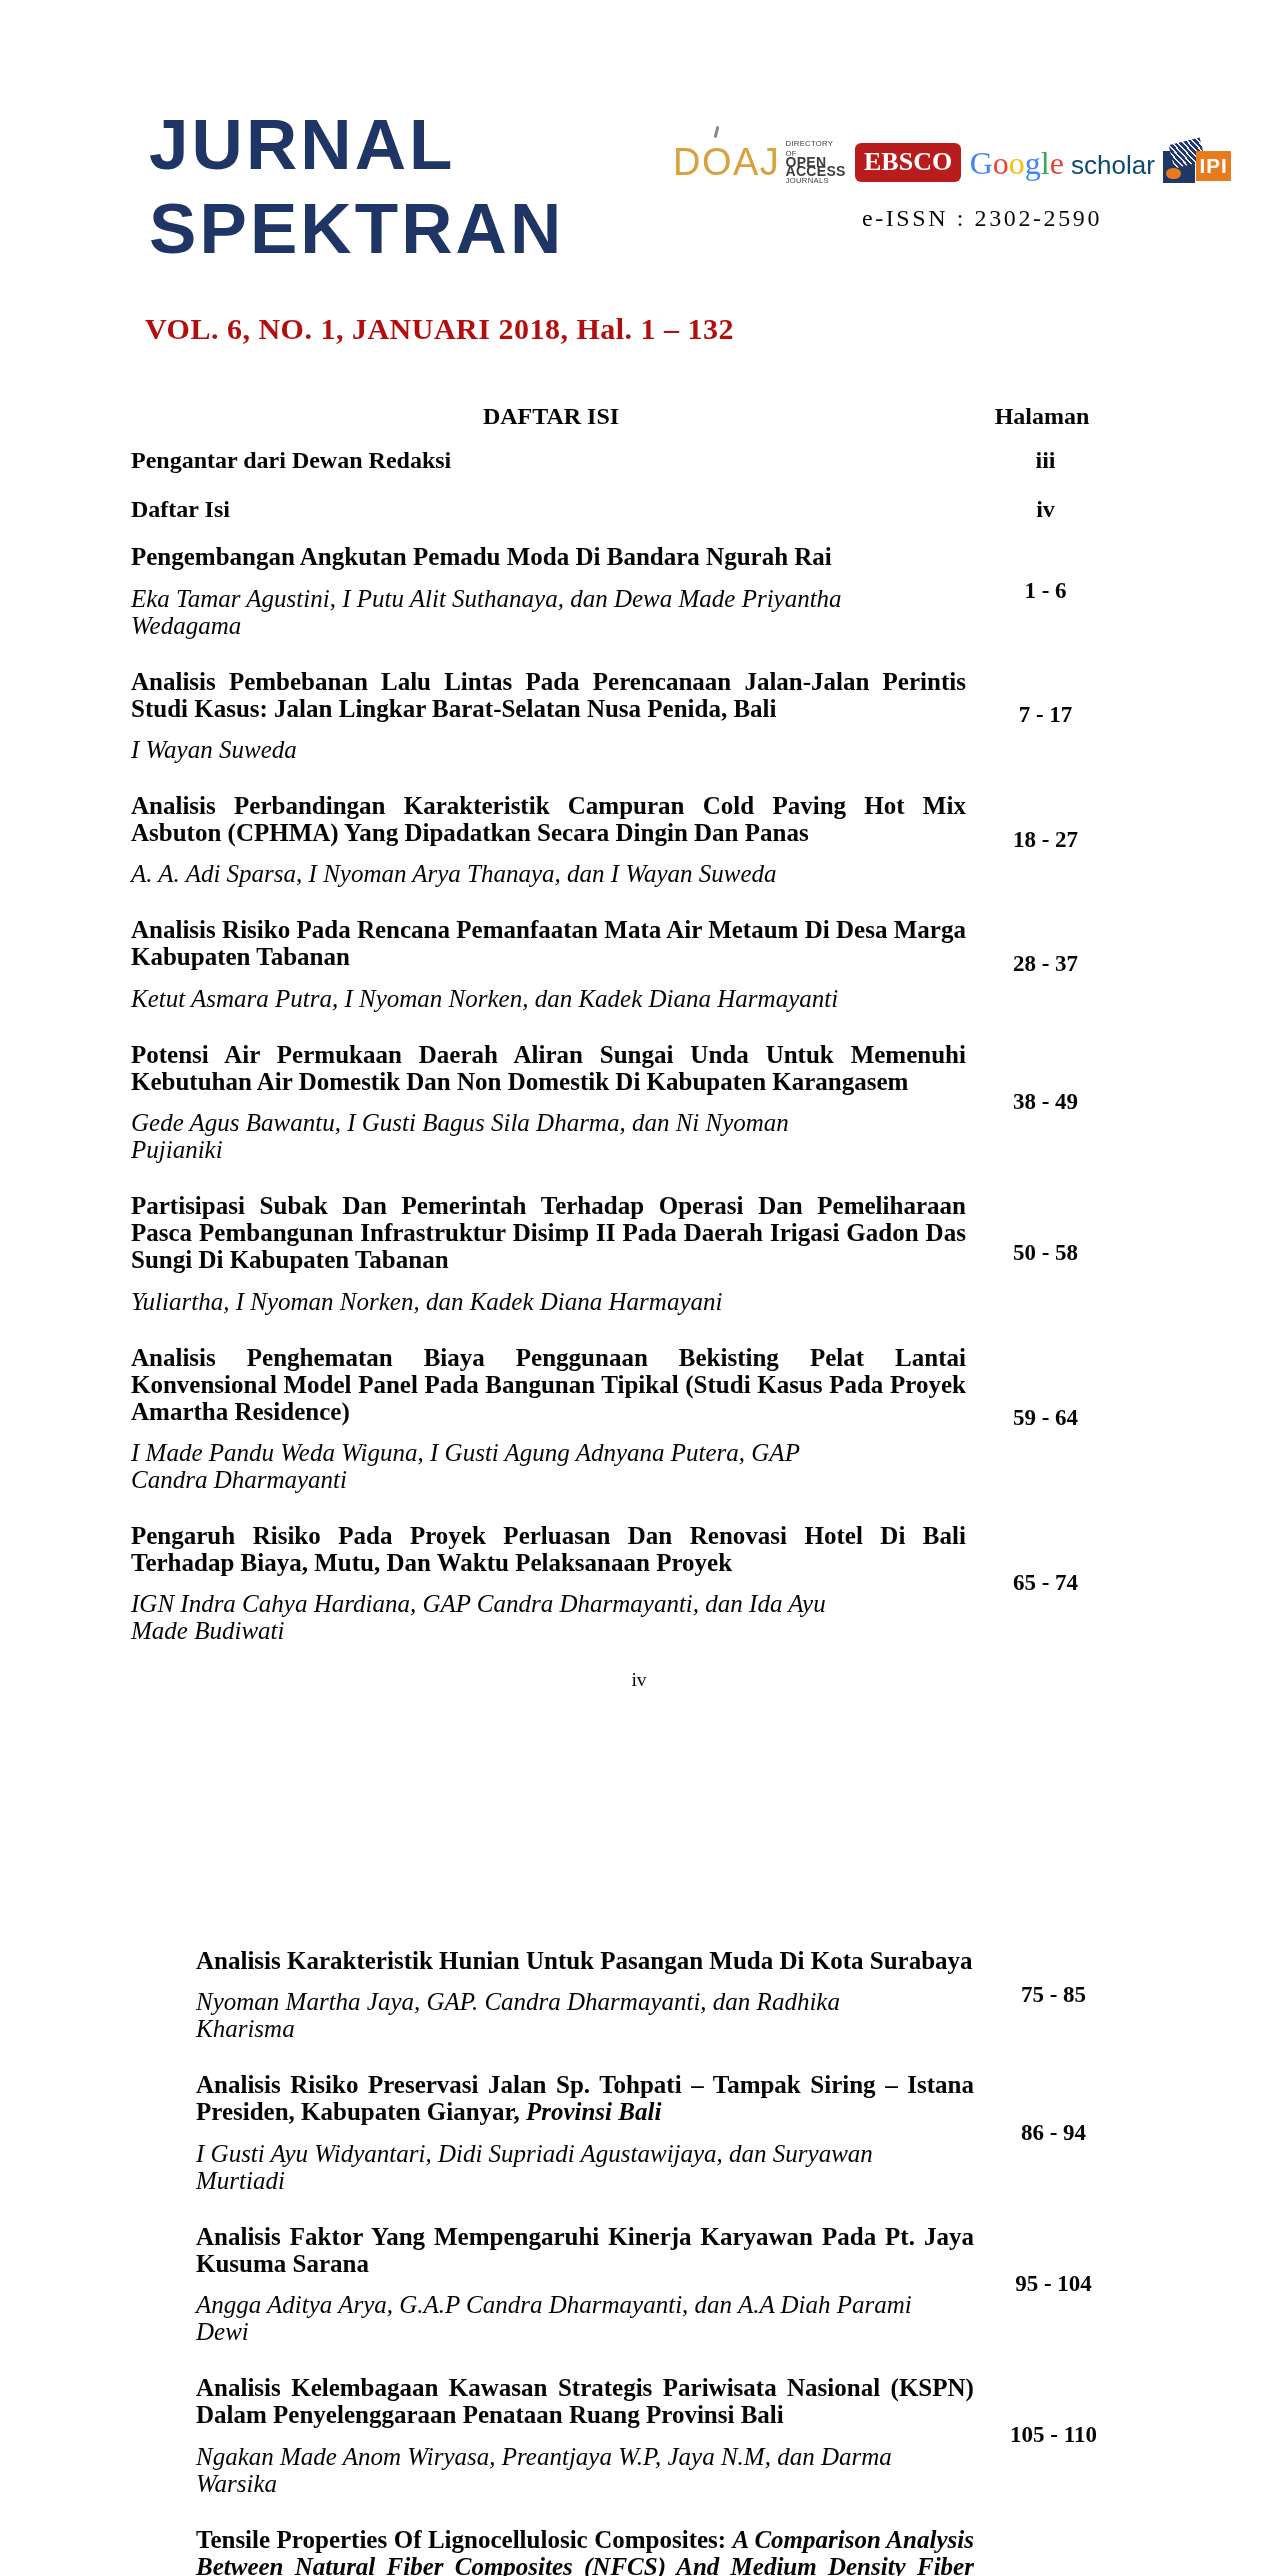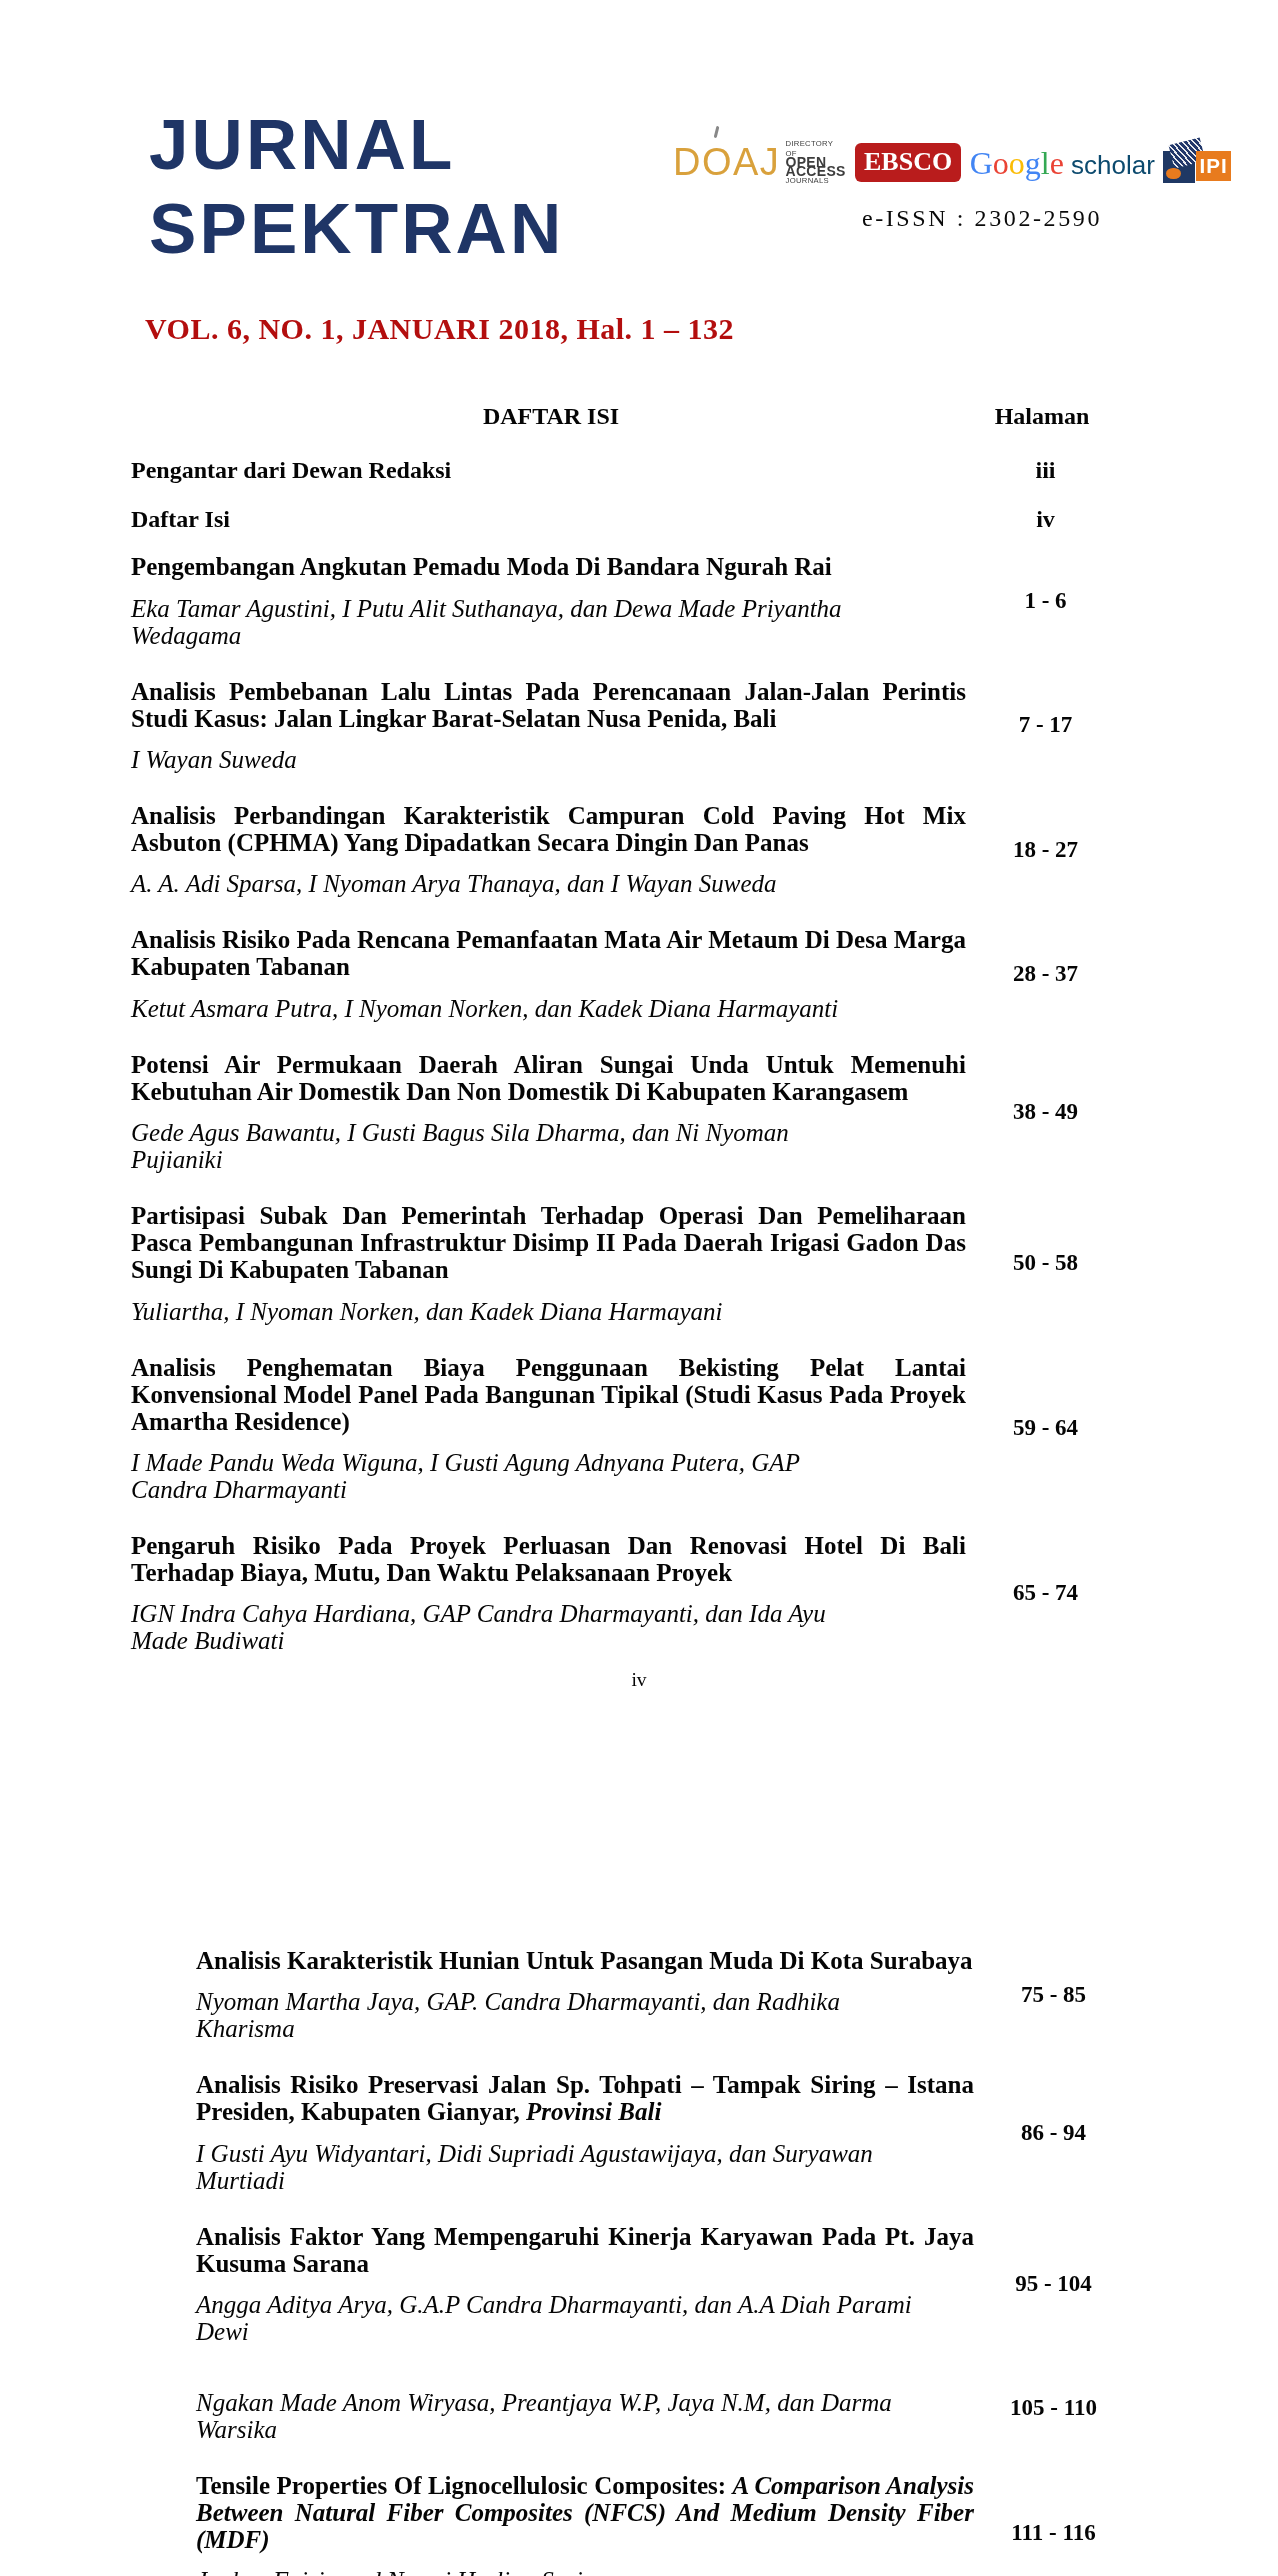--- a/index.html
+++ b/index.html
@@ -78,21 +78,21 @@
   
   .daftar {
     position:absolute; left:131px; top:403px; width:840px; text-align:center;
     font-weight:700; font-size:24px;
   }
   .halaman {
     position:absolute; left:979px; top:403px; width:126px; text-align:center;
     font-weight:700; font-size:24px;
   }
   .toc { position:absolute; }
-  #toc1 { left:131px; top:456px; width:992px; }
+  #toc1 { left:131px; top:446px; width:992px; }
   #toc2 { left:196px; top:140px; width:935px; }
 
   .front-row { display:flex; margin-bottom:20.6px; font-weight:700; font-size:24px; line-height:28px; }
   .front-label { flex:1; }
   .front-page { width:155px; text-align:center; }
 
   .entry { display:flex; margin-bottom:29px; }
   .entry-text { flex:1; padding-right:2.1px; }
   .entry-title { font-weight:700; font-size:25px; line-height:27px; text-align:justify; }
   .entry-title .ital { font-style:italic; }
@@ -253,20 +253,21 @@
     <div class="entry">
       <div class="entry-text">
         <div class="entry-title"><span>Analisis Faktor Yang Mempengaruhi Kinerja Karyawan Pada Pt. Jaya Kusuma Sarana</span><span class="ital"></span></div>
         <div class="entry-authors">Angga Aditya Arya, G.A.P Candra Dharmayanti, dan A.A Diah Parami Dewi</div>
       </div>
       <div class="entry-pages">95 - 104</div>
     </div>
 
     <div class="entry">
       <div class="entry-text">
+        <div class="entry-title"><span>Analisis Kelembagaan Kawasan Strategis Pariwisata Nasional (KSPN) Dalam Penyelenggaraan Penataan Ruang Provinsi Bali</span><span class="ital"></span></div>
         <div class="entry-authors">Ngakan Made Anom Wiryasa, Preantjaya W.P, Jaya N.M, dan Darma Warsika</div>
       </div>
       <div class="entry-pages">105 - 110</div>
     </div>
 
     <div class="entry">
       <div class="entry-text">
         <div class="entry-title"><span>Tensile Properties Of Lignocellulosic Composites: </span><span class="ital">A Comparison Analysis Between Natural Fiber Composites (NFCS) And Medium Density Fiber (MDF)</span></div>
         <div class="entry-authors">Jauhar Fajrin and Nasmi Herlina Sari</div>
       </div>

